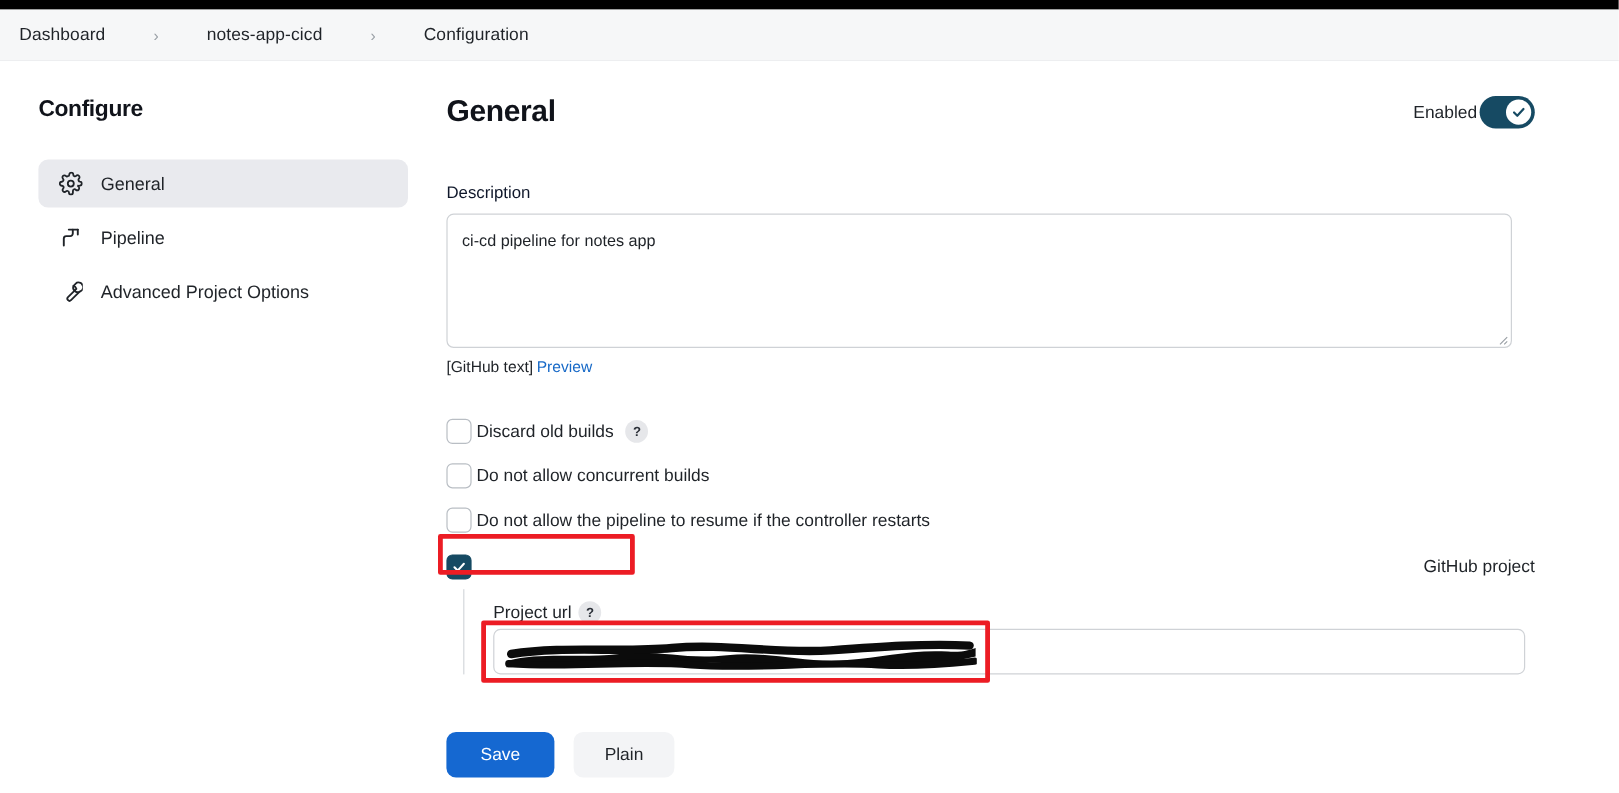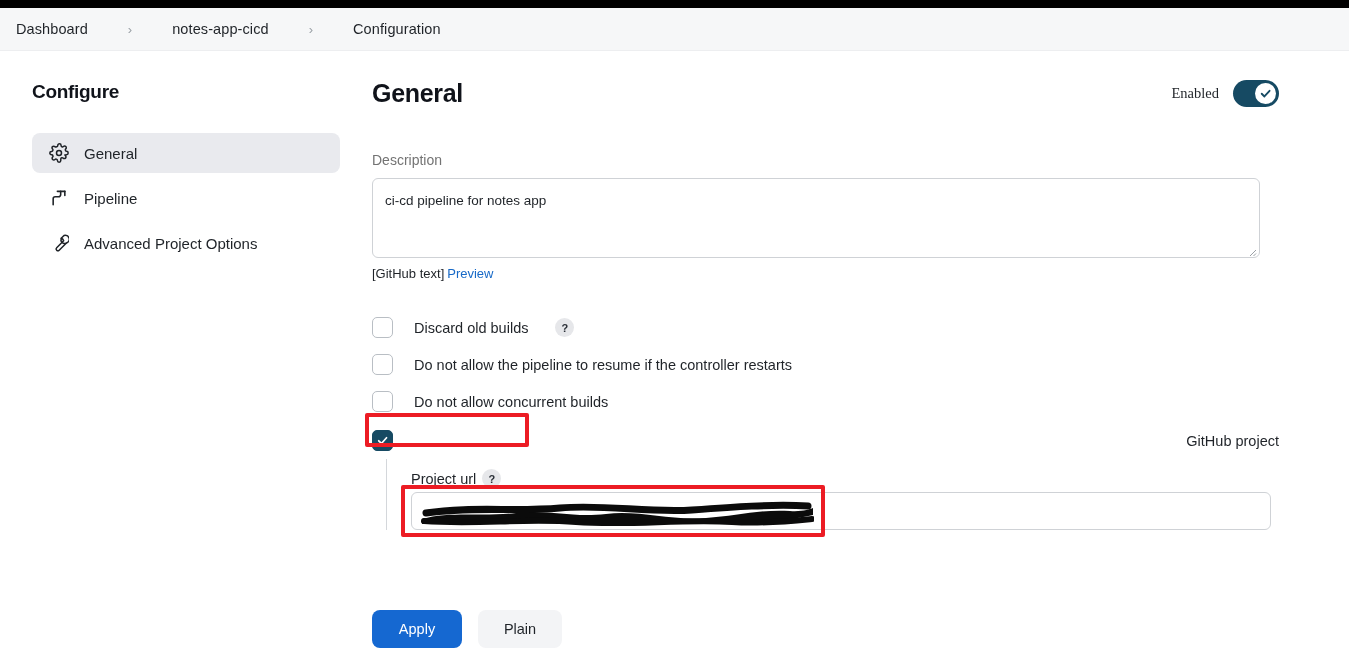--- a/index.html
+++ b/index.html
@@ -96,22 +96,21 @@
   }
   .main-title {
     font-size: 25px;
     font-weight: bold;
     letter-spacing: -.3px;
     color: #10131a;
   }
   .enabled-wrap {
     display: flex;
     align-items: center;
-    gap: 14px;
-    font-family: Liberation Serif, serif;
+    gap: 2px;
   }
   .enabled-label { font-size: 14.5px; color: #1f2328; }
   .toggle {
     width: 46px; height: 27px;
     border-radius: 14px;
     background: #164a63;
     position: relative;
     cursor: pointer;
     flex: 0 0 46px;
   }
@@ -121,26 +120,26 @@
     width: 21px; height: 21px;
     border-radius: 50%;
     background: #ffffff;
     display: flex; align-items: center; justify-content: center;
   }
   .toggle .knob svg { display: block; }
 
   
   .field-label {
     font-size: 14px;
-    color: #737373;
+    color: #0f172a;
     margin-bottom: 10px;
   }
   .desc-area {
     width: 888px;
-    height: 80px;
+    height: 112px;
     border: 1px solid #cfd2d6;
     border-radius: 6px;
     background: #ffffff;
     font-family: "Liberation Sans", sans-serif;
     font-size: 13.5px;
     color: #1f2328;
     padding: 14px 12px;
     resize: none;
     position: relative;
     display: block;
@@ -161,21 +160,21 @@
     color: #1769c7;
     cursor: pointer;
     margin-left: 3px;
   }
 
   
   .checks { margin-top: 28px; }
   .check-row {
     display: flex;
     align-items: center;
-    gap: 21px;
+    gap: 4px;
     height: 37px;
   }
   .cbox {
     width: 21px; height: 21px;
     border: 1px solid #b9bec4;
     border-radius: 5px;
     background: #ffffff;
     flex: 0 0 21px;
     cursor: pointer;
     display: flex; align-items: center; justify-content: center;
@@ -356,26 +355,26 @@
     <div class="checks">
 
       <div class="check-row">
         <span class="cbox"></span>
         <span class="check-label">Discard old builds</span>
         <span class="help-badge">?</span>
       </div>
 
       <div class="check-row">
         <span class="cbox"></span>
-        <span class="check-label">Do not allow the pipeline to resume if the controller restarts</span>
+        <span class="check-label">Do not allow concurrent builds</span>
       </div>
 
       <div class="check-row">
         <span class="cbox"></span>
-        <span class="check-label">Do not allow concurrent builds</span>
+        <span class="check-label">Do not allow the pipeline to resume if the controller restarts</span>
       </div>
 
       <div class="gh-block">
         <div class="check-row" style="margin-top:2px;justify-content:space-between;">
           <span class="cbox checked">
             <svg width="13" height="13" viewBox="0 0 24 24" fill="none" stroke="#ffffff" stroke-width="3.2" stroke-linecap="round" stroke-linejoin="round">
               <path d="M5 12.5 10 17.5 19.5 7"></path>
             </svg>
           </span>
           <span class="check-label">GitHub project</span>
@@ -397,18 +396,18 @@
                 <path d="M4,24 C56,28 104,21 156,25 C208,29 260,22 312,25 C344,27 372,24 392,22" stroke="#0b0b0b" stroke-width="6" fill="none" stroke-linecap="round"></path>
               </svg>
             </div>
             <div class="anno" style="left:-10px; top:-7px; width:424px; height:52px; border-radius:2px;"></div>
           </div>
         </div>
       </div>
     </div>
 
     <div class="footer">
-      <button class="btn btn-primary">Apply</button>
+      <button class="btn btn-primary">Save</button>
       <button class="btn btn-secondary">Plain</button>
     </div>
 
   </section>
 </div>
 
 </body></html>

